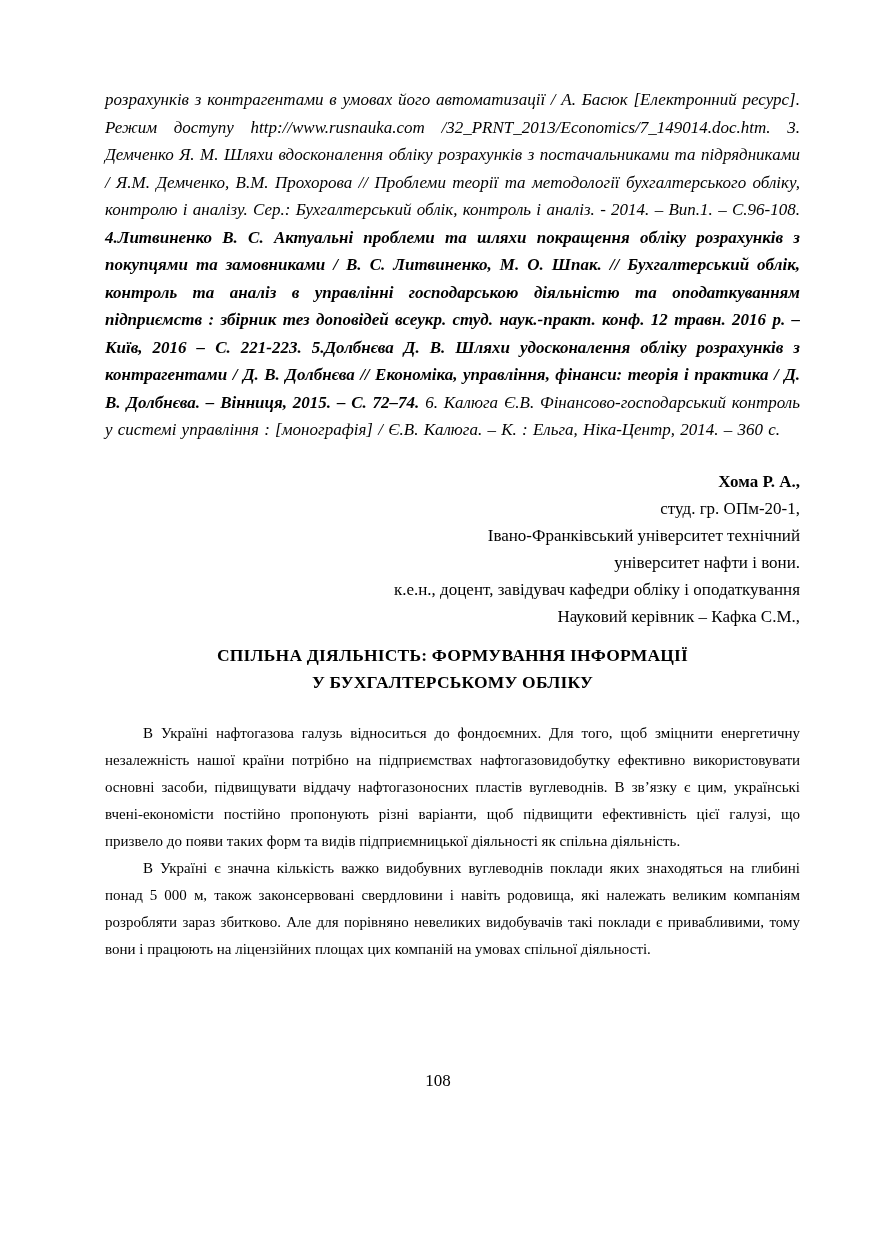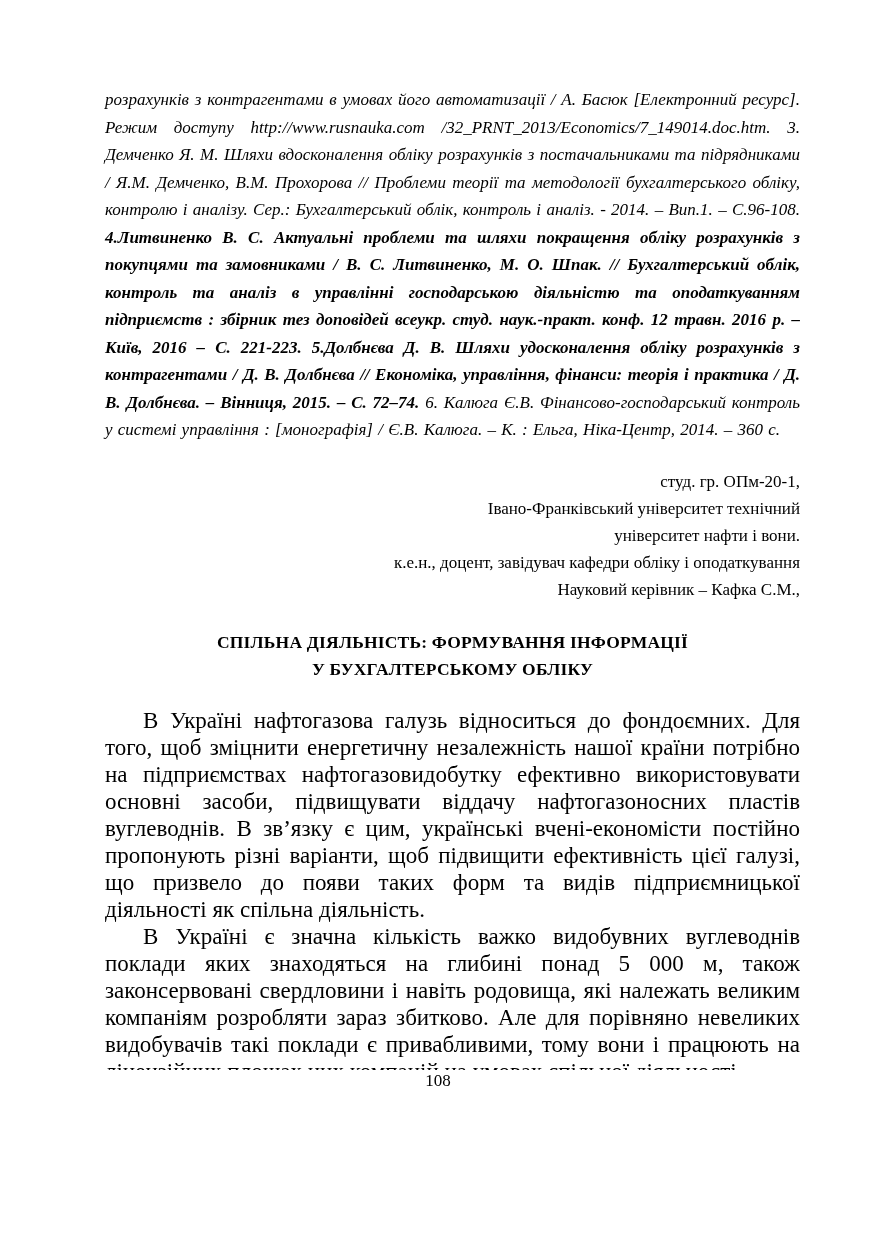--- a/index.html
+++ b/index.html
@@ -34,30 +34,30 @@
       margin-top: 24px;
       text-align: right;
       font-size: 17px;
       line-height: 27px;
       font-style: normal;
     }
     .author-name {
       font-weight: bold;
     }
     .title {
-      margin: 26px 0 0 0;
+      margin: 12px 0 0 0;
       text-align: center;
       font-weight: bold;
       font-size: 17.5px;
       line-height: 27px;
       letter-spacing: 0.2px;
     }
     .body-text {
       margin-top: 24px;
-      font-size: 23px;
+      font-size: 15px;
       line-height: 27px;
       text-align: justify;
     }
     .body-text p {
       margin: 0;
       text-indent: 38px;
     }
     .page-number {
       position: absolute;
       top: 1070px;
@@ -70,20 +70,21 @@
     }
   </style>
 </head>
 <body>
 
 <div class="page">
 
   <p class="references"><span>розрахунків з контрагентами в умовах його автоматизації / А. Басюк [Електронний ресурс]. Режим доступу http://www.rusnauka.com /32_PRNT_2013/Economics/7_149014.doc.htm. 3. Демченко Я. М. Шляхи вдосконалення обліку розрахунків з постачальниками та підрядниками / Я.М. Демченко, В.М. Прохорова // Проблеми теорії та методології бухгалтерського обліку, контролю і аналізу. Сер.: Бухгалтерський облік, контроль і аналіз. - 2014. – Вип.1. – С.96-108. </span><span class="bold">4.Литвиненко В. С. Актуальні проблеми та шляхи покращення обліку розрахунків з покупцями та замовниками / В. С. Литвиненко, М. О. Шпак. // Бухгалтерський облік, контроль та аналіз в управлінні господарською діяльністю та оподаткуванням підприємств : збірник тез доповідей всеукр. студ. наук.-практ. конф. 12 травн. 2016 р. – Київ, 2016 – С. 221-223. 5.Долбнєва Д. В. Шляхи удосконалення обліку розрахунків з контрагентами / Д. В. Долбнєва // Економіка, управління, фінанси: теорія і практика / Д. В. Долбнєва. – Вінниця, 2015. – С. 72–74. </span><span>6. Калюга Є.В. Фінансово-господарський контроль у системі управління : [монографія] / Є.В. Калюга. – К. : Ельга, Ніка-Центр, 2014. – 360 с.</span></p>
 
   <div class="author-block">
+    <div class="author-name">Хома Р. А.,</div>
     <div>студ. гр. ОПм-20-1,</div>
     <div>Івано-Франківський університет технічний</div>
     <div>університет нафти і вони.</div>
     <div>к.е.н., доцент, завідувач кафедри обліку і оподаткування</div>
     <div>Науковий керівник – Кафка С.М.,</div>
   </div>
 
   <h1 class="title">
     <span>СПІЛЬНА ДІЯЛЬНІСТЬ: ФОРМУВАННЯ ІНФОРМАЦІЇ</span><br>
     <span>У БУХГАЛТЕРСЬКОМУ ОБЛІКУ</span>

